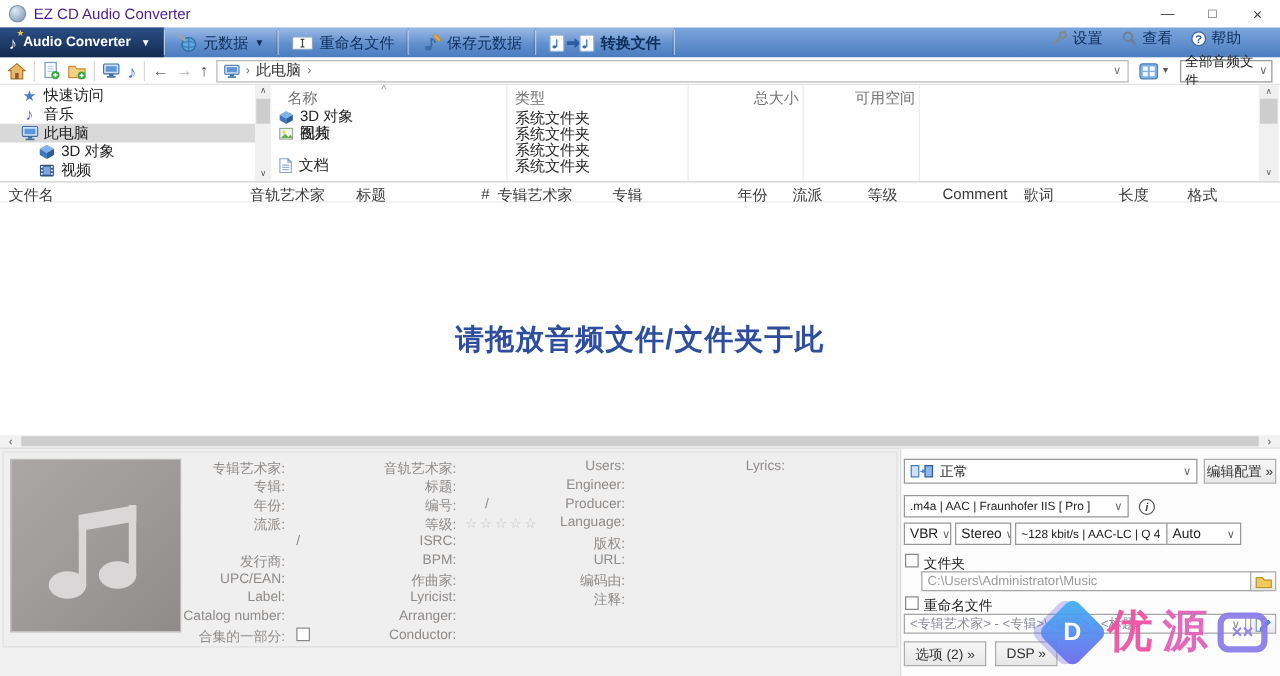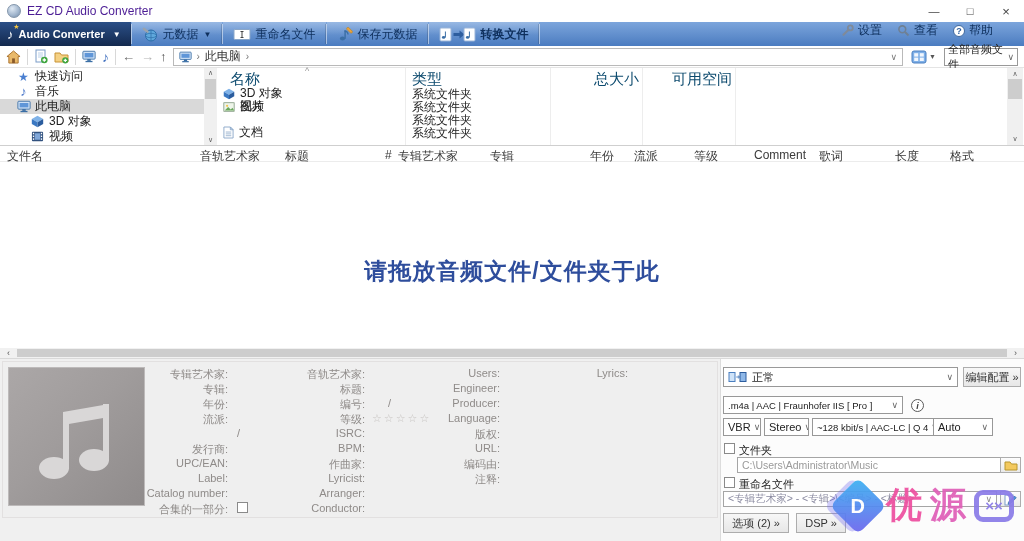--- a/index.html
+++ b/index.html
@@ -52,21 +52,21 @@
   .browser{position:absolute;top:68px;left:0;width:1024px;height:77px;background:#fff;}
   .tree-item{position:absolute;height:15px;display:flex;align-items:center;font-size:12px;color:#222;width:204px;}
   .tree-item.sel{background:#d9d9d9;}
   .tico{width:15px;display:inline-flex;justify-content:center;margin-right:4px;}
   .star-b{color:#4a7fd0;font-size:12px;}
   .note-b{color:#4a77c9;font-size:13px;}
   .vscroll{position:absolute;background:#f0f0f0;display:block;}
   .sarrow{position:absolute;left:0;right:0;text-align:center;font-size:7px;color:#606060;line-height:10px;}
   .sthumb{position:absolute;left:1px;right:1px;background:#cdcdcd;}
   .flist{position:absolute;left:217px;top:0;right:17px;height:77px;}
-  .flh{position:absolute;top:2px;font-size:15px;color:#0c4a6e;}
+  .flh{position:absolute;top:2px;font-size:12px;color:#737373;}
   .colline{position:absolute;top:0;bottom:0;width:1px;background:#ededed;}
   .frow-name{position:absolute;font-size:12px;color:#222;display:flex;align-items:center;gap:5px;}
   .frow-type{position:absolute;font-size:12px;color:#222;}
   .sortcaret{position:absolute;top:-2px;font-size:9px;color:#999;}
 
   
   .track-header{position:absolute;top:145px;left:0;right:0;height:17px;background:#fff;
                 border-top:1px solid #cfcfcf;border-bottom:1px solid #ececec;}
   .thc{position:absolute;top:2px;font-size:12px;color:#3a3a3a;white-space:nowrap;}
   .track-area{position:absolute;top:163px;left:0;right:0;height:185px;background:#fff;}

